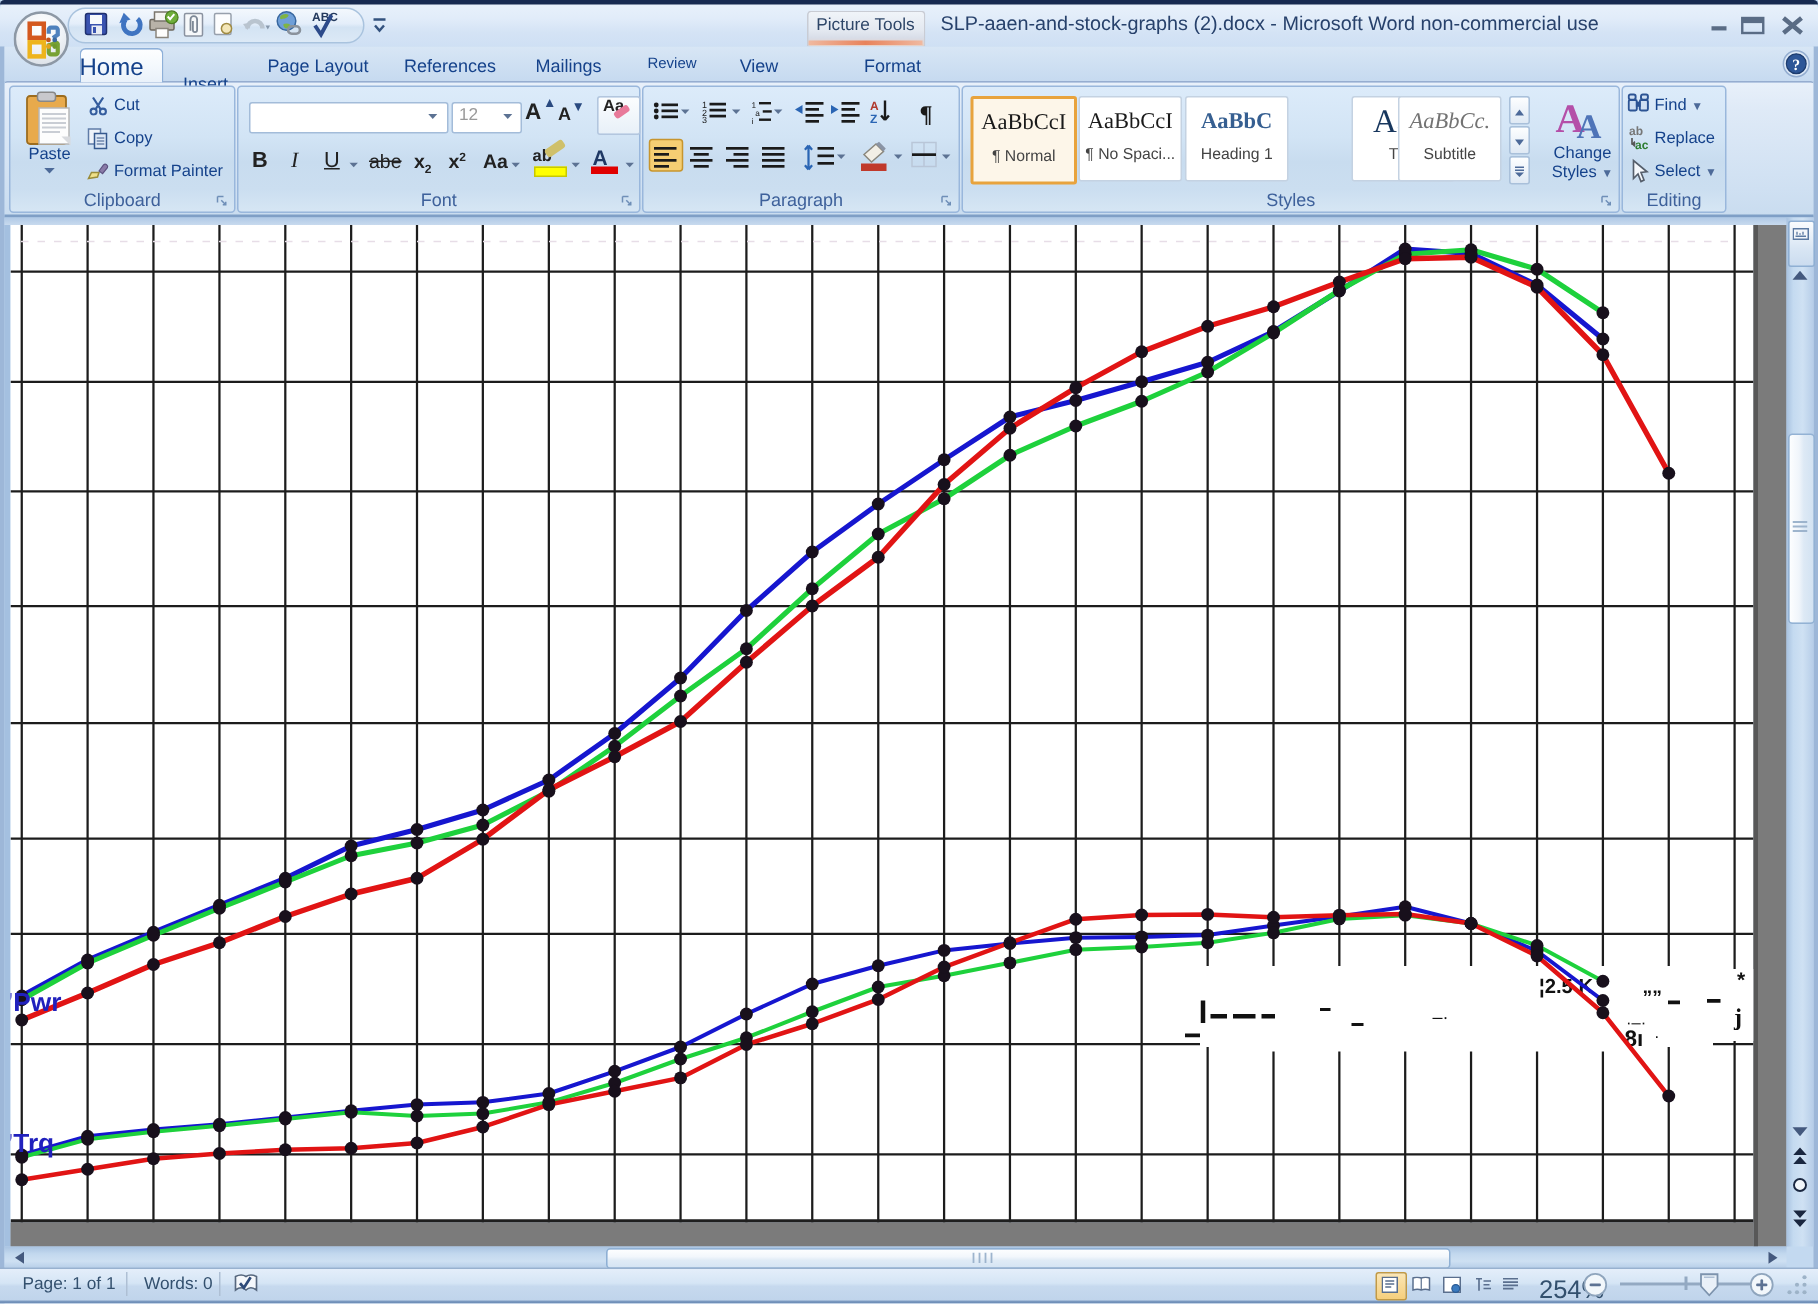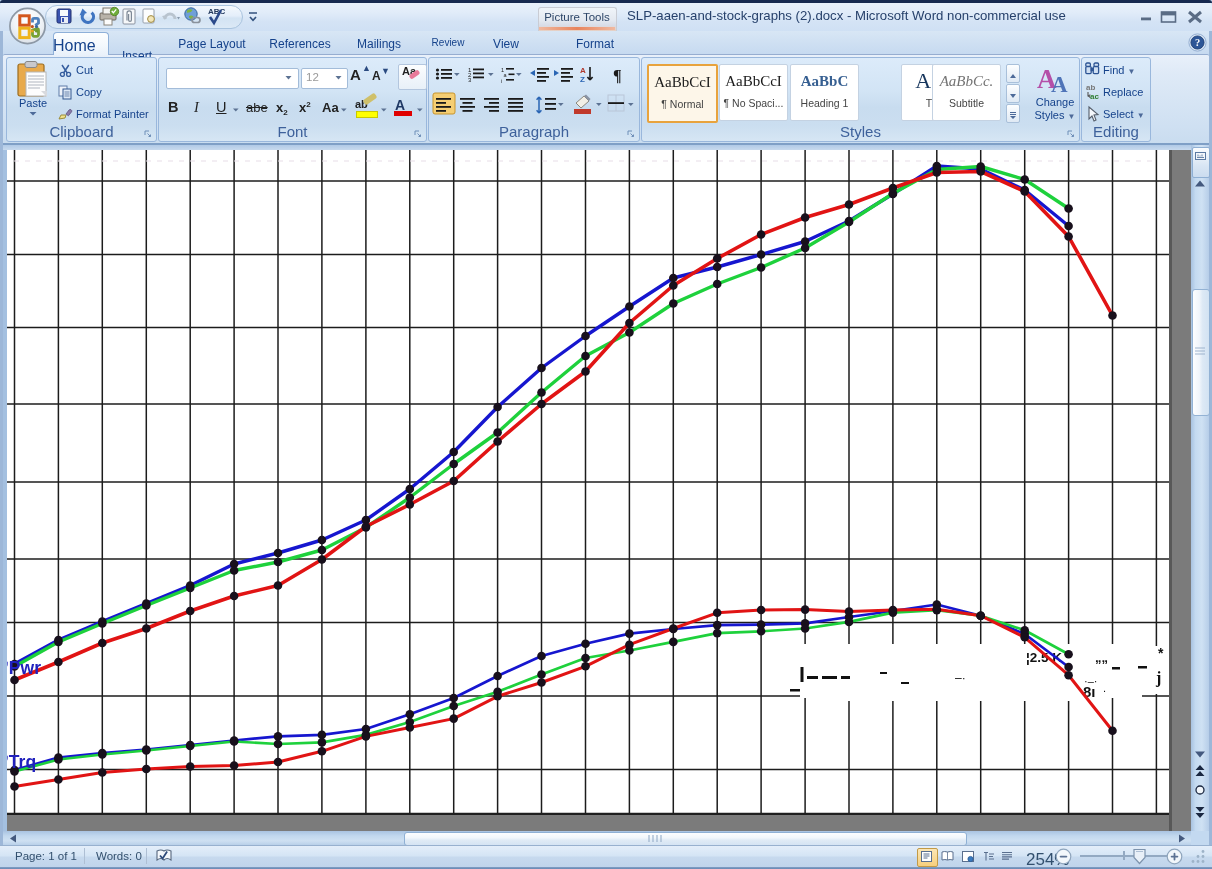--- a/index.html
+++ b/index.html
@@ -122,21 +122,21 @@
 
 <svg class="abs" style="left:1188px;top:33px;" width="19" height="19" viewBox="0 0 19 19">
   <circle cx="9.5" cy="9.5" r="8.6" fill="#dce8f6" stroke="#94aed1" stroke-width="1"></circle>
   <circle cx="9.5" cy="9.5" r="6.6" fill="#2d5697" stroke="#1d3c6e" stroke-width="0.8"></circle>
   <text x="9.5" y="13.4" text-anchor="middle" font-size="10.5" font-weight="bold" fill="#fff" font-family="Liberation Serif">?</text>
 </svg>
 
 <style>
  .grp{position:absolute;top:57px;height:83px;border:1px solid #99b7dc;border-radius:3px;
    background:linear-gradient(#dcebfa 0%,#d2e4f5 40%,#c8dcef 60%,#cbdef0 82%,#d6e6f4 100%);}
- .glabel{position:absolute;bottom:1px;left:0;right:0;text-align:center;font-size:15px;color:#3e619b;}
+ .glabel{position:absolute;bottom:1px;left:0;right:0;text-align:center;font-size:12px;color:#3e619b;}
  .launcher{position:absolute;right:4px;bottom:3px;width:8px;height:8px;}
  .btxt{position:absolute;font-size:11px;color:#15428b;}
 </style>
 
 <div class="grp" style="left:6px;width:149px;">
   <div class="glabel">Clipboard</div>
   <svg class="launcher" viewBox="0 0 8 8">
       <path d="M1 1 h4 M1 1 v4 M3.5 3.5 l3 3 M6.5 4.5 v2 h-2" stroke="#6f8fb8" stroke-width="1" fill="none"></path>
     </svg>
 </div>

